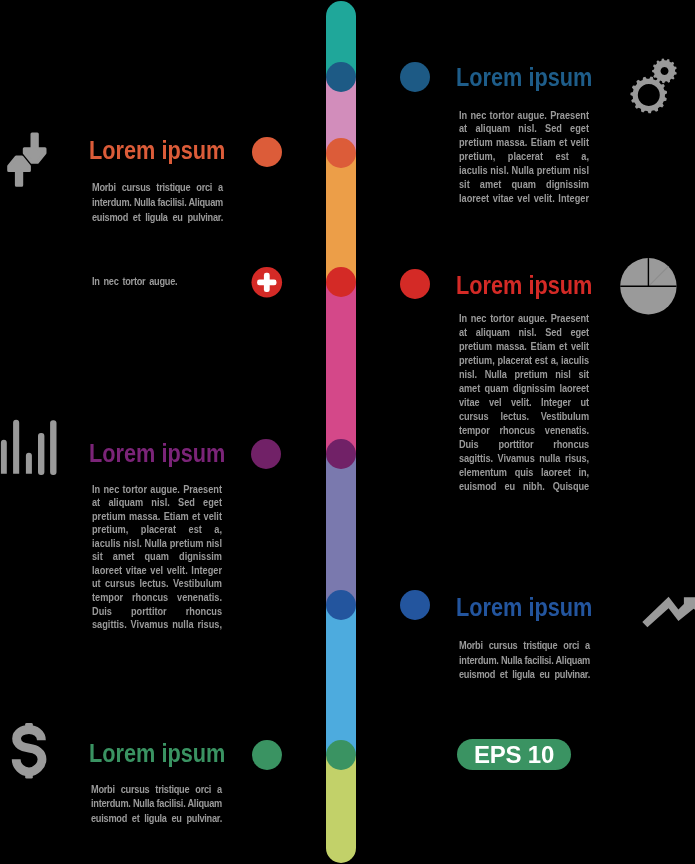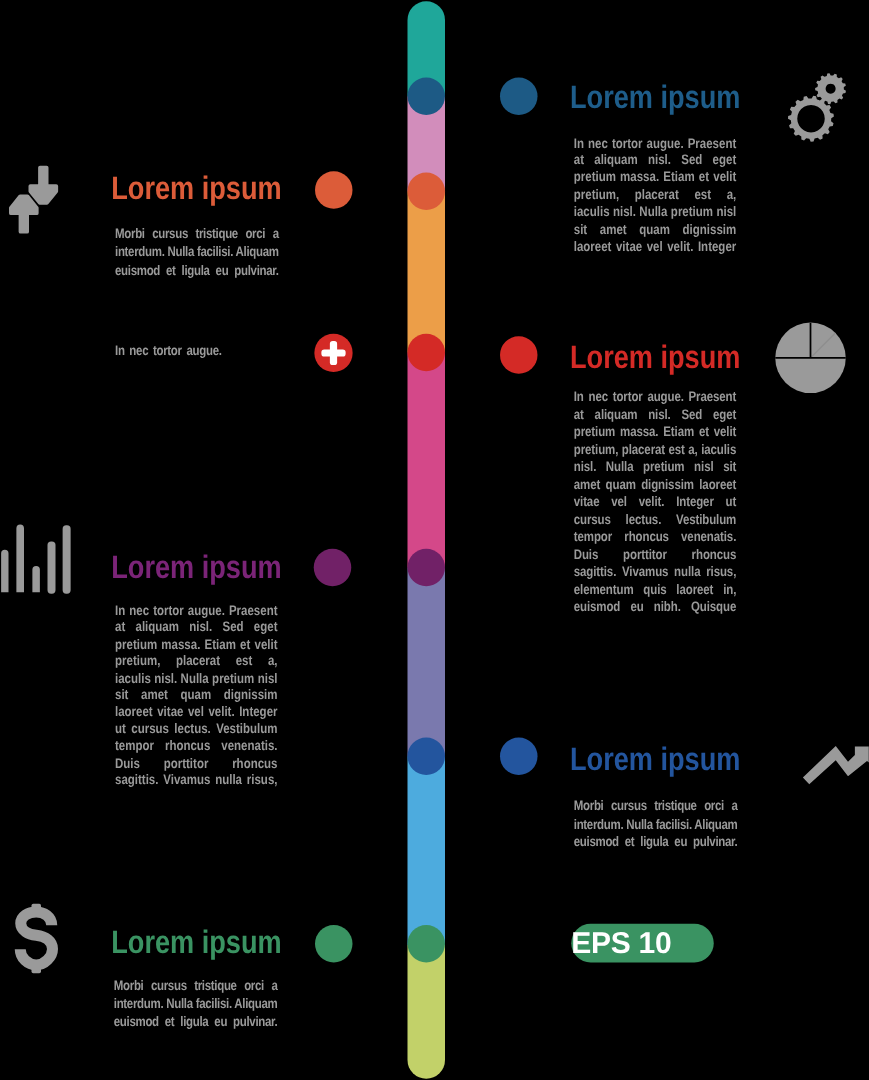--- a/index.html
+++ b/index.html
@@ -9,21 +9,21 @@
   .seg{position:absolute;left:326px;width:30px;}
   .seg.cap-top{border-top-left-radius:15px;border-top-right-radius:15px;}
   .seg.cap-bot{border-bottom-left-radius:15px;border-bottom-right-radius:15px;}
   .dot{position:absolute;width:30px;height:30px;border-radius:50%;}
   .title{position:absolute;font-size:26px;font-weight:bold;white-space:nowrap;
          line-height:26px;transform:scaleX(0.835);transform-origin:left top;}
   .ptext{position:absolute;font-size:11px;font-weight:bold;color:#9a9a9a;
          margin:0;text-align:justify;-webkit-text-align-last:justify;text-align-last:justify;
          transform:scaleX(0.836);transform-origin:left top;}
   .iconsvg{position:absolute;left:0;top:0;width:695px;height:864px;overflow:visible;}
-  .badge{position:absolute;display:flex;align-items:center;justify-content:flex-start;
+  .badge{position:absolute;display:flex;align-items:center;justify-content:center;
          border-radius:16px;font-weight:bold;font-size:24px;letter-spacing:-0.2px;}
 </style>
 </head>
 <body>
 
 <div class="stage">
 
   <div>
     <div class="seg cap-top" style="top:1px;height:76px;background:#1fa79a"></div>
     <div class="seg" style="top:77px;height:76px;background:#d28dbb"></div>

